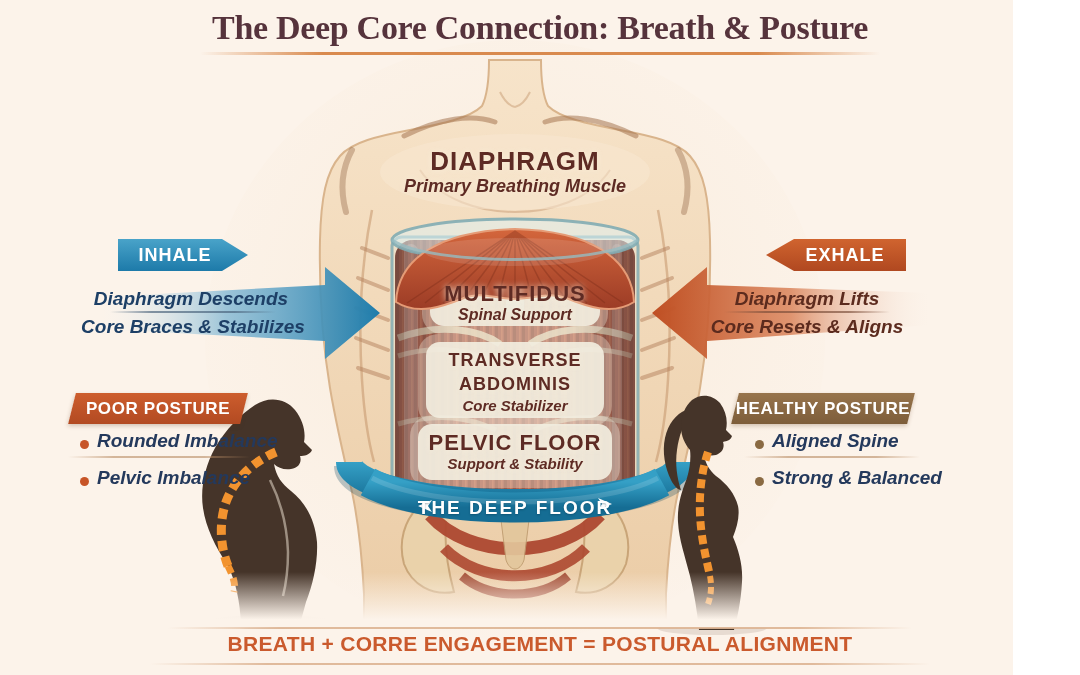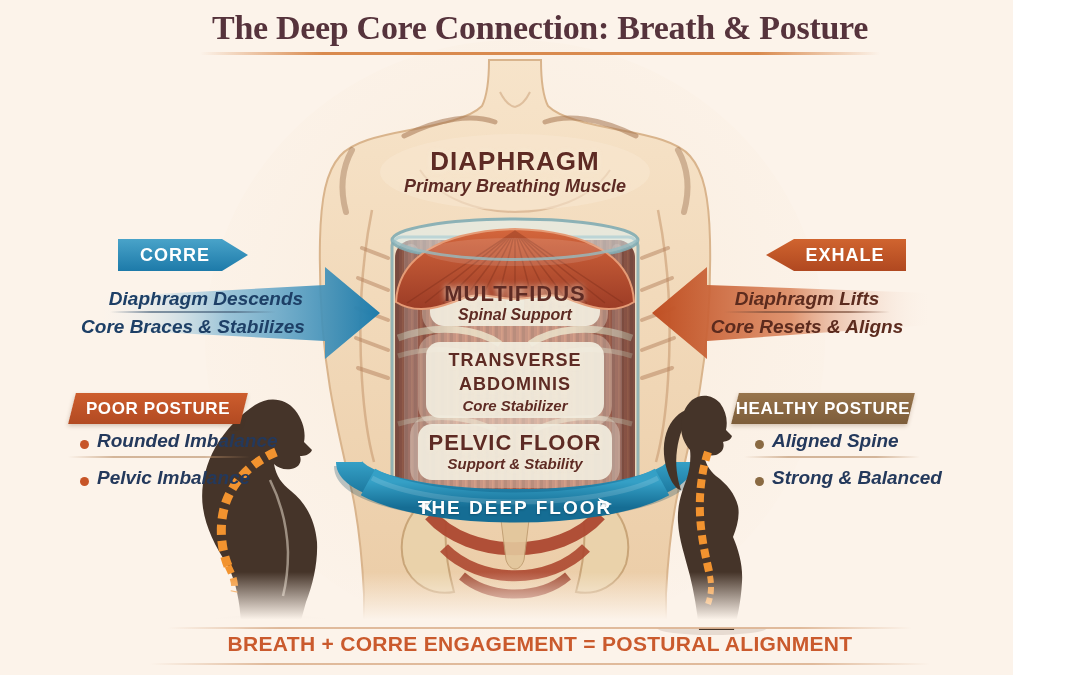--- a/index.html
+++ b/index.html
@@ -37,21 +37,21 @@
           font-size:18px;letter-spacing:1px;box-shadow:0 2px 4px rgba(90,50,20,.25);}
   .banner-inhale{left:118px;top:239px;width:114px;padding-right:16px;
       background:linear-gradient(180deg,#49a3c9,#1d7aa9);
       clip-path:polygon(0 0,80% 0,100% 50%,80% 100%,0 100%);}
   .banner-exhale{left:766px;top:239px;width:122px;padding-left:18px;
       background:linear-gradient(180deg,#d0642f,#b04820);
       clip-path:polygon(0 50%,20% 0,100% 0,100% 100%,20% 100%);}
   .breath-line{font-style:italic;font-weight:700;font-size:19px;}
   .inhale-txt{color:#1d3f66;}
   .exhale-txt{color:#5c2b1e;}
-  .in-l1{left:206px;top:288px;} .in-l2{left:193px;top:316px;}
+  .in-l1{left:191px;top:288px;} .in-l2{left:193px;top:316px;}
   .ex-l1{left:807px;top:288px;} .ex-l2{left:807px;top:316px;}
   .u-line{height:2px;border-radius:1px;}
   .u-inhale{left:110px;top:311px;width:166px;
       background:linear-gradient(90deg,transparent,rgba(70,95,120,.65) 25%,rgba(70,95,120,.65) 75%,transparent);}
   .u-exhale{left:724px;top:311px;width:166px;
       background:linear-gradient(90deg,transparent,rgba(120,75,55,.65) 25%,rgba(120,75,55,.65) 75%,transparent);}
 
   
   .pbanner{height:31px;line-height:31px;text-align:center;color:#fff;font-weight:700;
            font-size:17px;letter-spacing:.6px;transform:skewX(-14deg);
@@ -262,21 +262,21 @@
     <span>TRANSVERSE</span>
     <span>ABDOMINIS</span>
   </div>
   <div class="abs ctr anat-sub sub-transverse">Core Stabilizer</div>
 
   <div class="abs ctr anat-big lbl-pelvic">PELVIC FLOOR</div>
   <div class="abs ctr anat-sub sub-pelvic">Support &amp; Stability</div>
 
   <div class="abs ctr lbl-ribbon">THE DEEP FLOOR</div>
 
-  <div class="abs banner banner-inhale">CORRE</div>
+  <div class="abs banner banner-inhale">INHALE</div>
   <div class="abs ctr breath-line inhale-txt in-l1">Diaphragm Descends</div>
   <div class="abs u-line u-inhale"></div>
   <div class="abs ctr breath-line inhale-txt in-l2">Core Braces &amp; Stabilizes</div>
 
   <div class="abs banner banner-exhale">EXHALE</div>
   <div class="abs ctr breath-line exhale-txt ex-l1">Diaphragm Lifts</div>
   <div class="abs u-line u-exhale"></div>
   <div class="abs ctr breath-line exhale-txt ex-l2">Core Resets &amp; Aligns</div>
 
   <div class="abs pbanner pbanner-poor">

